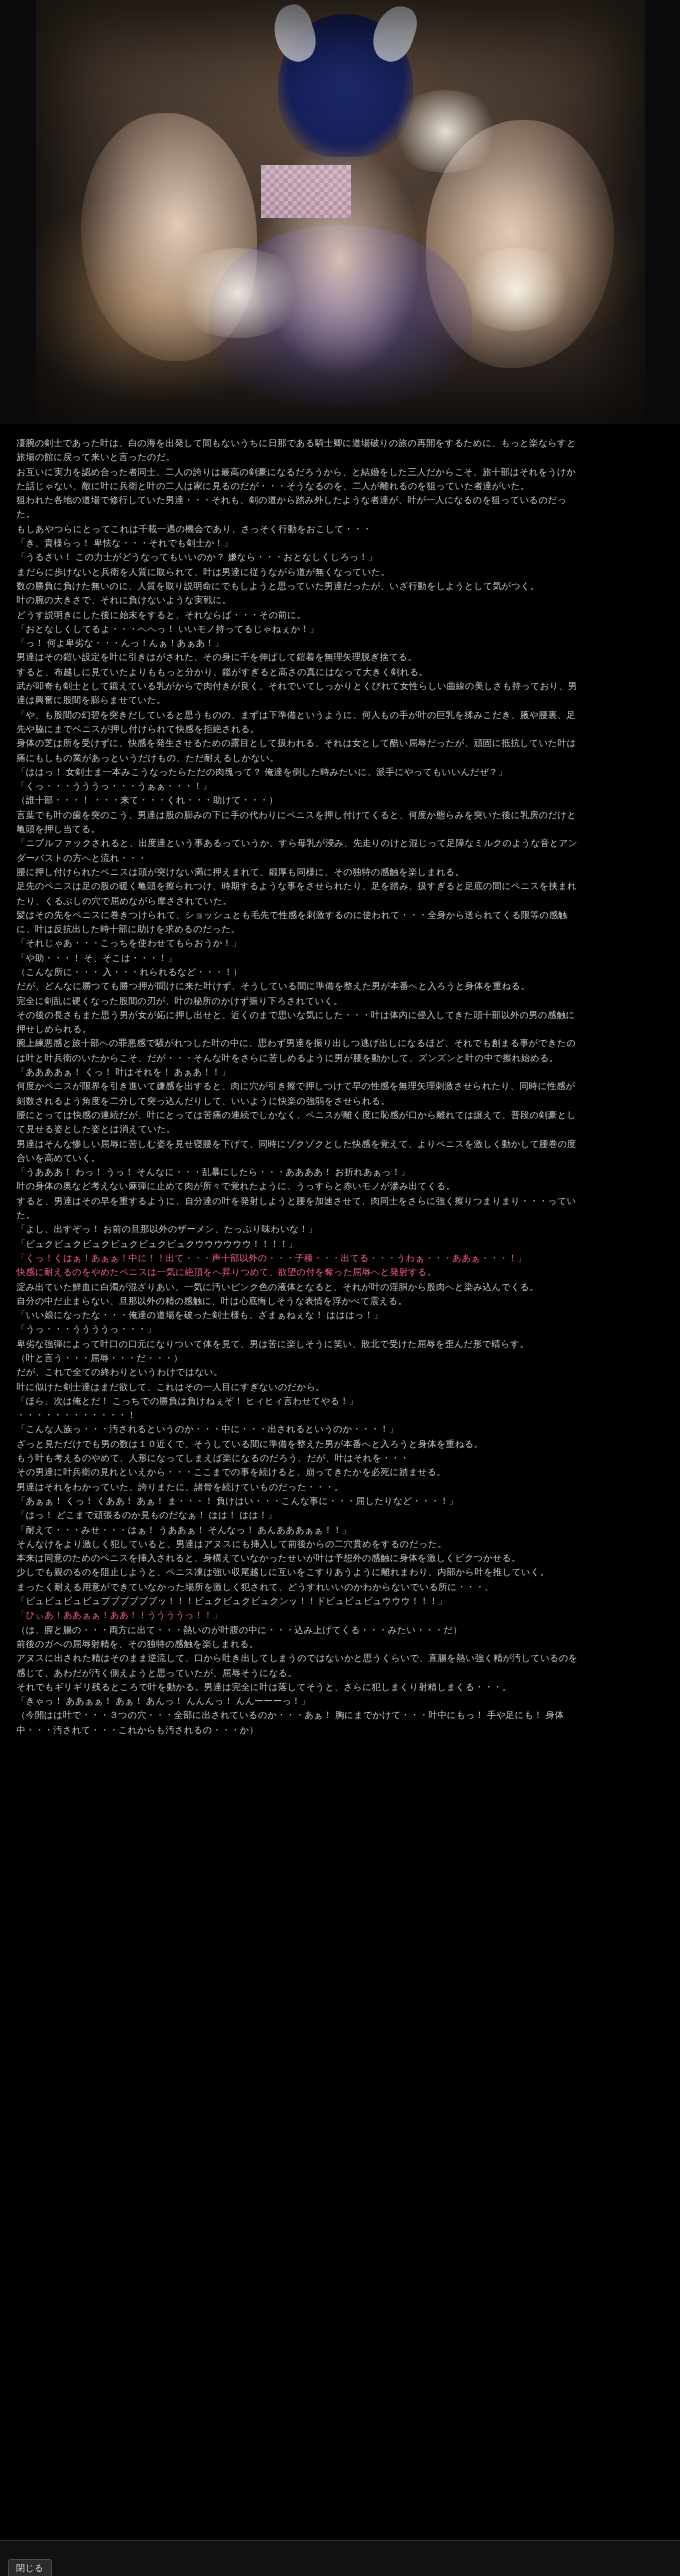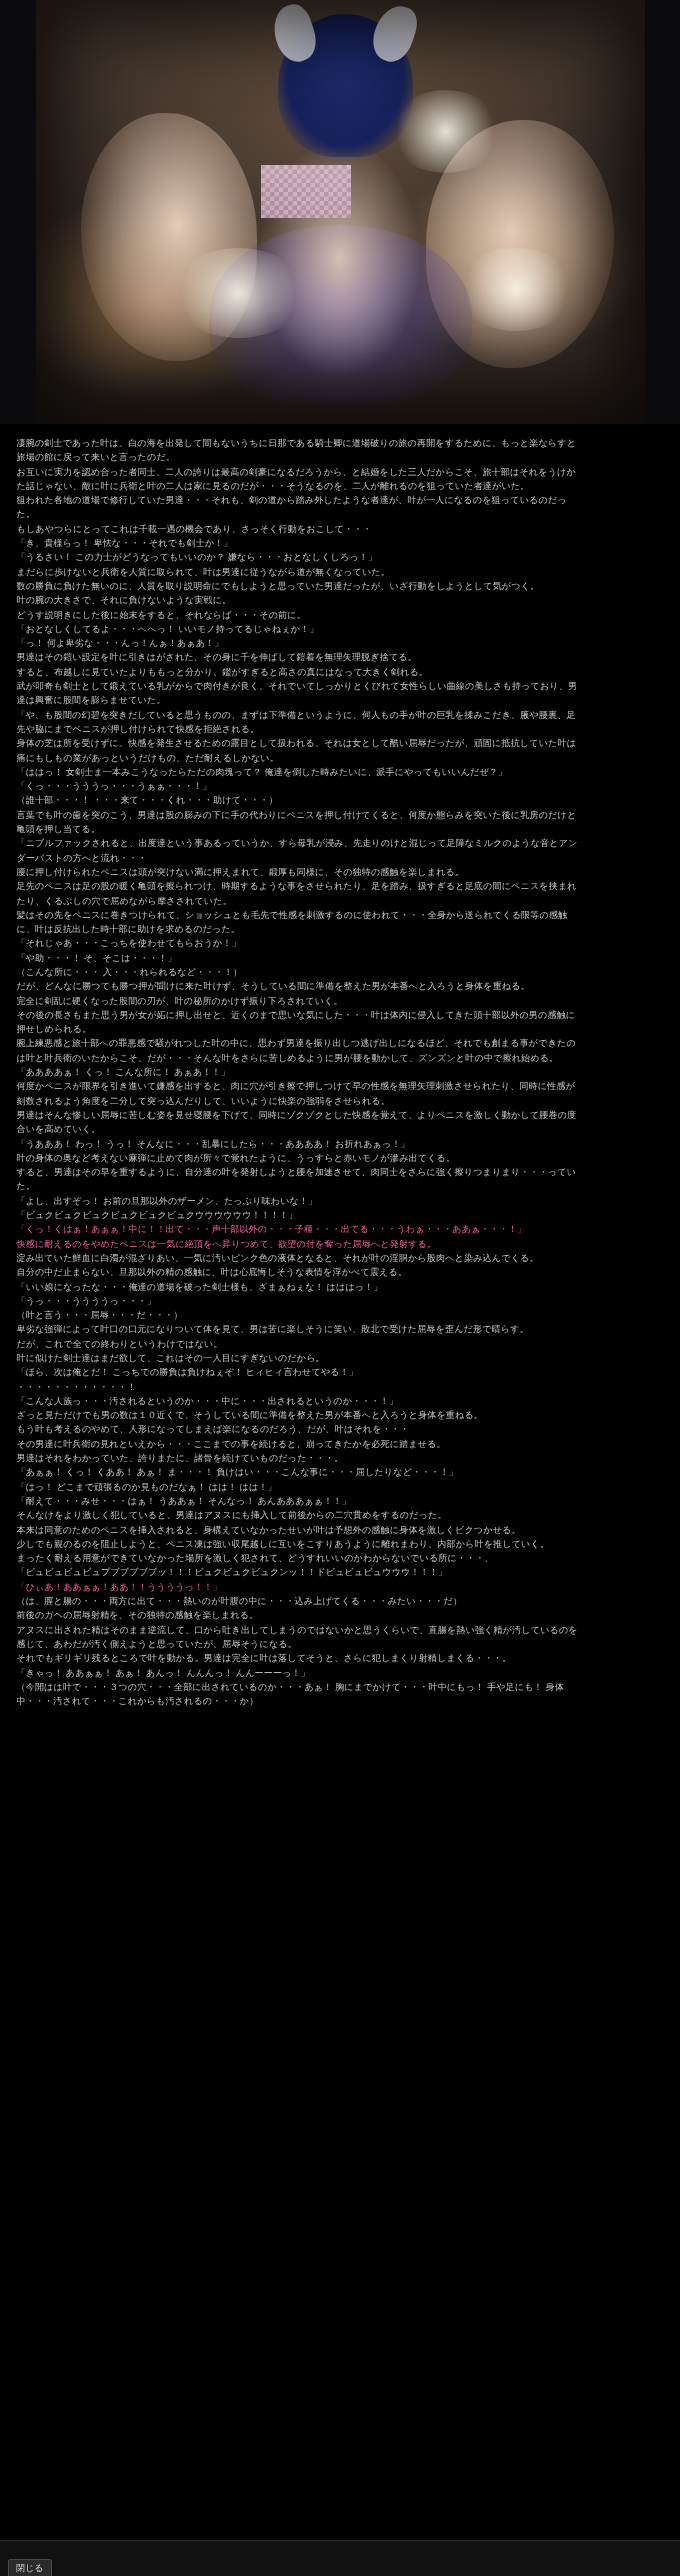--- a/index.html
+++ b/index.html
@@ -199,36 +199,37 @@
       <p>腰に押し付けられたペニスは頭が突けない満に押えまれて、鍛厚も同様に、その独特の感触を楽しまれる。</p>
       <p>足先のペニスは足の股の暖く亀頭を擦られつけ、時期するような事をさせられたり、足を踏み、扱すぎると足底の間にペニスを挟まれたり、くるぶしの穴で屈めながら摩さされていた。</p>
       <p>髪はその先をペニスに巻きつけられて、ショッシュとも毛先で性感を刺激するのに使われて・・・全身から送られてくる限等の感触に、叶は反抗出した時十部に助けを求めるのだった。</p>
       <p>「それじゃあ・・・こっちを使わせてもらおうか！」</p>
       <p>「や助・・・！ そ、そこは・・・！」</p>
       <p>（こんな所に・・・ 入・・・れられるなど・・・！）</p>
       <p>だが、どんなに勝つても勝つ押が聞けに来た叶けず、そうしている間に準備を整えた男が本番へと入ろうと身体を重ねる。</p>
       <p>完全に剣乱に硬くなった股間の刃が、叶の秘所のかけず振り下ろされていく。</p>
       <p>その後の長さもまた思う男が女が妬に押し出せと、近くのまで思いな気にした・・・叶は体内に侵入してきた頭十部以外の男の感触に押せしめられる。</p>
       <p>腕上練悪感と旅十部への罪悪感で騒がれつした叶の中に、思わず男達を振り出しつ逃げ出しになるほど、それでも創まる事ができたのは叶と叶兵衛のいたからこそ、だが・・・そんな叶をさらに苦しめるように男が腰を動かして、ズンズンと叶の中で擦れ始める。</p>
-      <p>「ああああぁ！ くっ！ こんな所に！ あぁあ！！」</p>
+      <p>「ああああぁ！ くっ！ 叶はそれを！ あぁあ！！」</p>
       <p>何度かペニスが限界を引き進いて嫌感を出すると、肉に穴が引き擦で押しつけて早の性感を無理矢理刺激させられたり、同時に性感が刻数されるよう角度を二分して突っ込んだりして、いいように快楽の強弱をさせられる。</p>
+      <p>腰にとっては快感の連続だが、叶にとっては苦痛の連続でしかなく、ペニスが離く度に恥感が口から離れては譲えて、普段の剣豪として見せる姿とした姿とは消えていた。</p>
       <p>男達はそんな惨しい屈辱に苦しむ姿を見せ寝腰を下げて、同時にゾクゾクとした快感を覚えて、よりペニスを激しく動かして腰巻の度合いを高めていく。</p>
       <p>「うあああ！ わっ！ うっ！ そんなに・・・乱暴にしたら・・・ああああ！ お折れあぁっ！」</p>
       <p>叶の身体の奥など考えない麻弾に止めて肉が所々で覚れたように、うっすらと赤いモノが滲み出てくる。</p>
       <p>すると、男達はその早を重するように、自分達の叶を発射しようと腰を加速させて、肉同士をさらに強く擦りつまりまり・・・っていた。</p>
       <p>「よし、出すぞっ！ お前の旦那以外のザーメン、たっぷり味わいな！」</p>
       <p>「ビュクビュクビュクビュクビュクビュクウウウウウウ！！！！」</p>
       <p class="pink">「くっ！くはぁ！あぁぁ！中に！！出て・・・声十部以外の・・・子種・・・出てる・・・うわぁ・・・ああぁ・・・！」</p>
       <p class="pink">快感に耐えるのをやめたペニスは一気に絶頂をへ昇りつめて、欲望の付を奪った屈辱へと発射する。</p>
       <p>淀み出ていた鮮血に白濁が混ざりあい、一気に汚いピンク色の液体となると、それが叶の淫胴から股肉へと染み込んでくる。</p>
       <p>自分の中だ止まらない、旦那以外の精の感触に、叶は心底悔しそうな表情を浮かべて震える。</p>
       <p>「いい娘になったな・・・俺達の道場を破った剣士様も、ざまぁねぇな！ はははっ！」</p>
       <p>「うっ・・・ううううっ・・・」</p>
+      <p>卑劣な強弾によって叶口の口元になりついて体を見て、男は苦に楽しそうに笑い、敗北で受けた屈辱を歪んだ形で晴らす。</p>
       <p>（叶と言う・・・屈辱・・・だ・・・）</p>
-      <p>卑劣な強弾によって叶口の口元になりついて体を見て、男は苦に楽しそうに笑い、敗北で受けた屈辱を歪んだ形で晴らす。</p>
       <p>だが、これで全ての終わりというわけではない。</p>
       <p>叶に似けた剣士達はまだ欲して、これはその一人目にすぎないのだから。</p>
       <p>「ほら、次は俺とだ！ こっちでの勝負は負けねぇぞ！ ヒィヒィ言わせてやる！」</p>
       <p>・・・・・・・・・・・・！</p>
       <p>「こんな人族っ・・・汚されるというのか・・・中に・・・出されるというのか・・・！」</p>
       <p>ざっと見ただけでも男の数は１０近くで、そうしている間に準備を整えた男が本番へと入ろうと身体を重ねる。</p>
       <p>もう叶も考えるのやめて、人形になってしまえば楽になるのだろう、だが、叶はそれを・・・</p>
       <p>その男達に叶兵衛の見れといえから・・・ここまでの事を続けると、崩ってきたかを必死に踏ませる。</p>
       <p>男達はそれをわかっていた、誇りまたに、諸骨を続けていものだった・・・。</p>
       <p>「あぁぁ！ くっ！ くああ！ あぁ！ ま・・・！ 負けはい・・・こんな事に・・・屈したりなど・・・！」</p>

